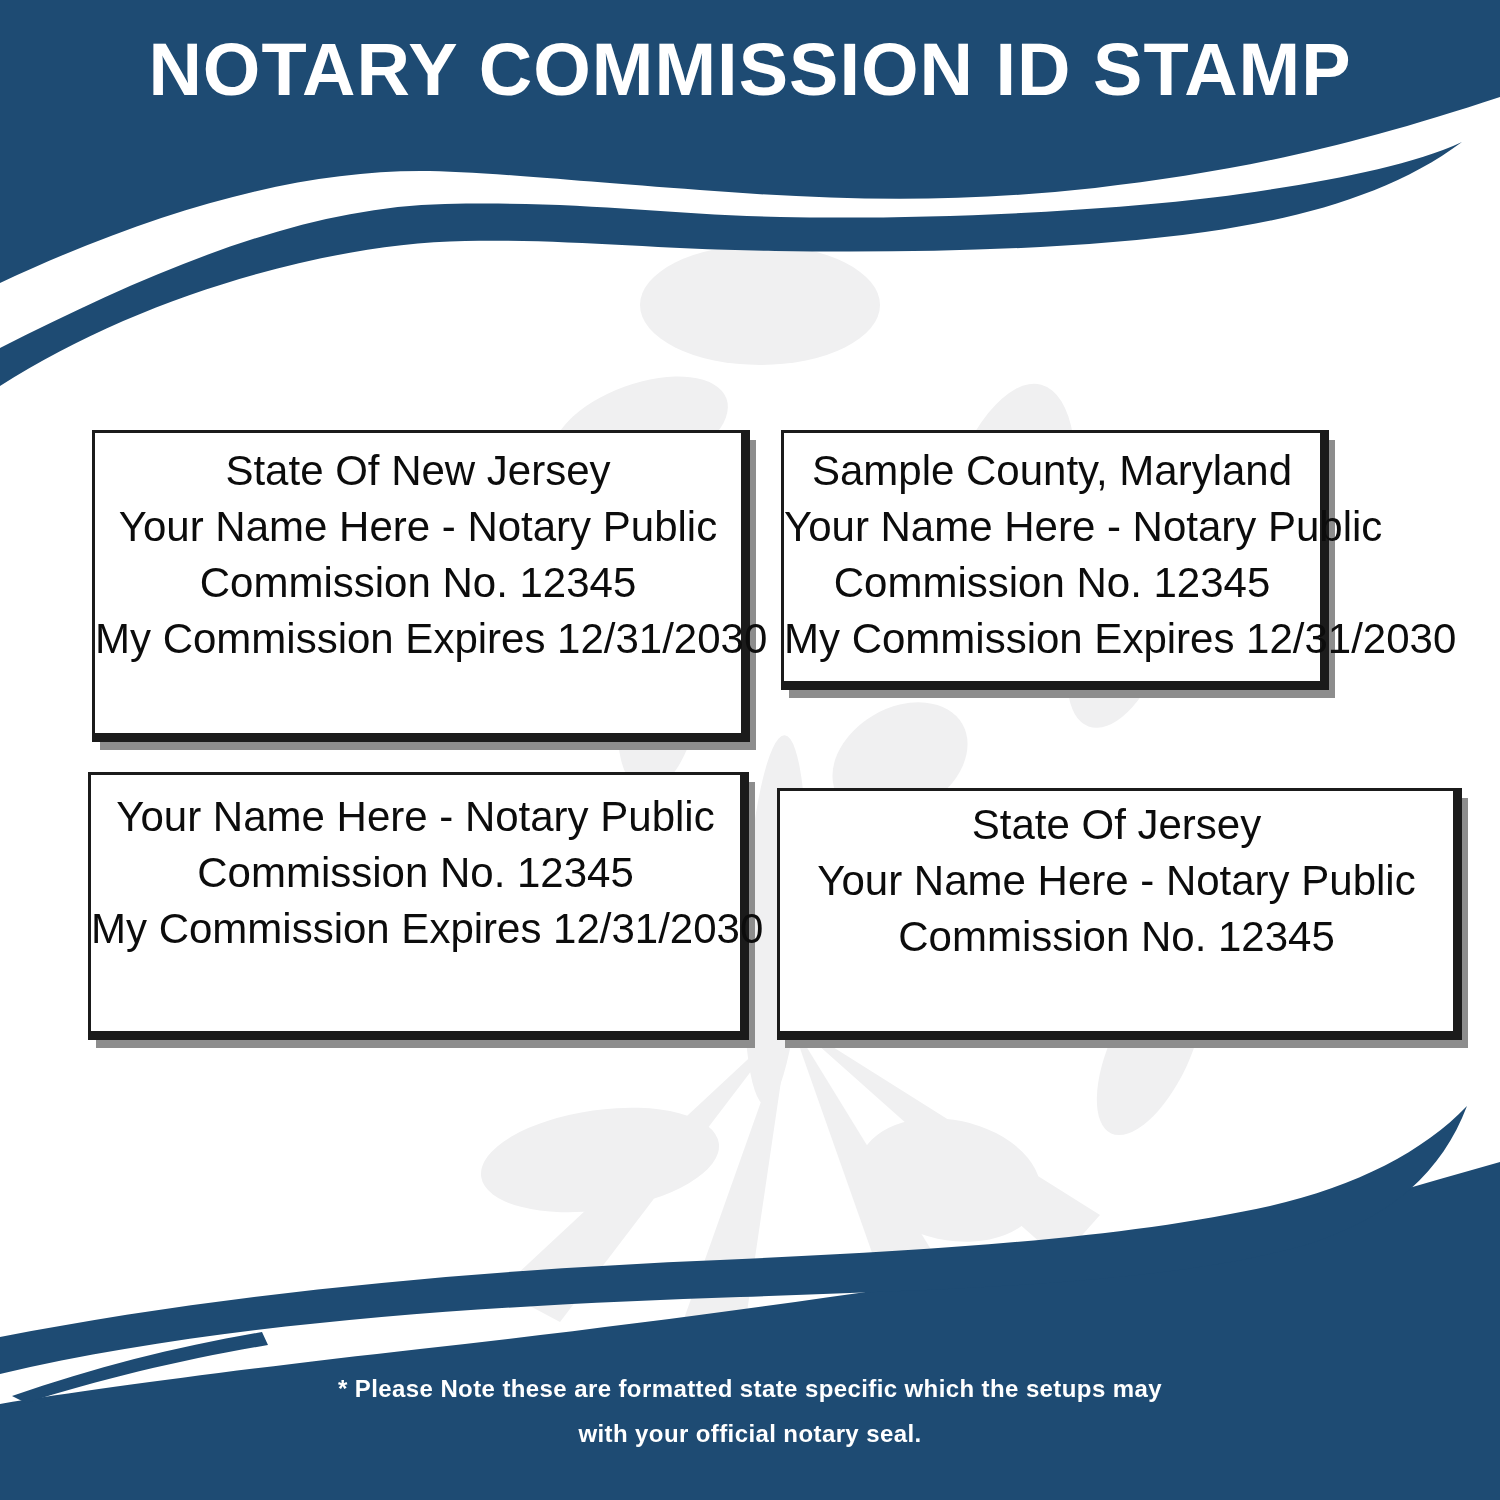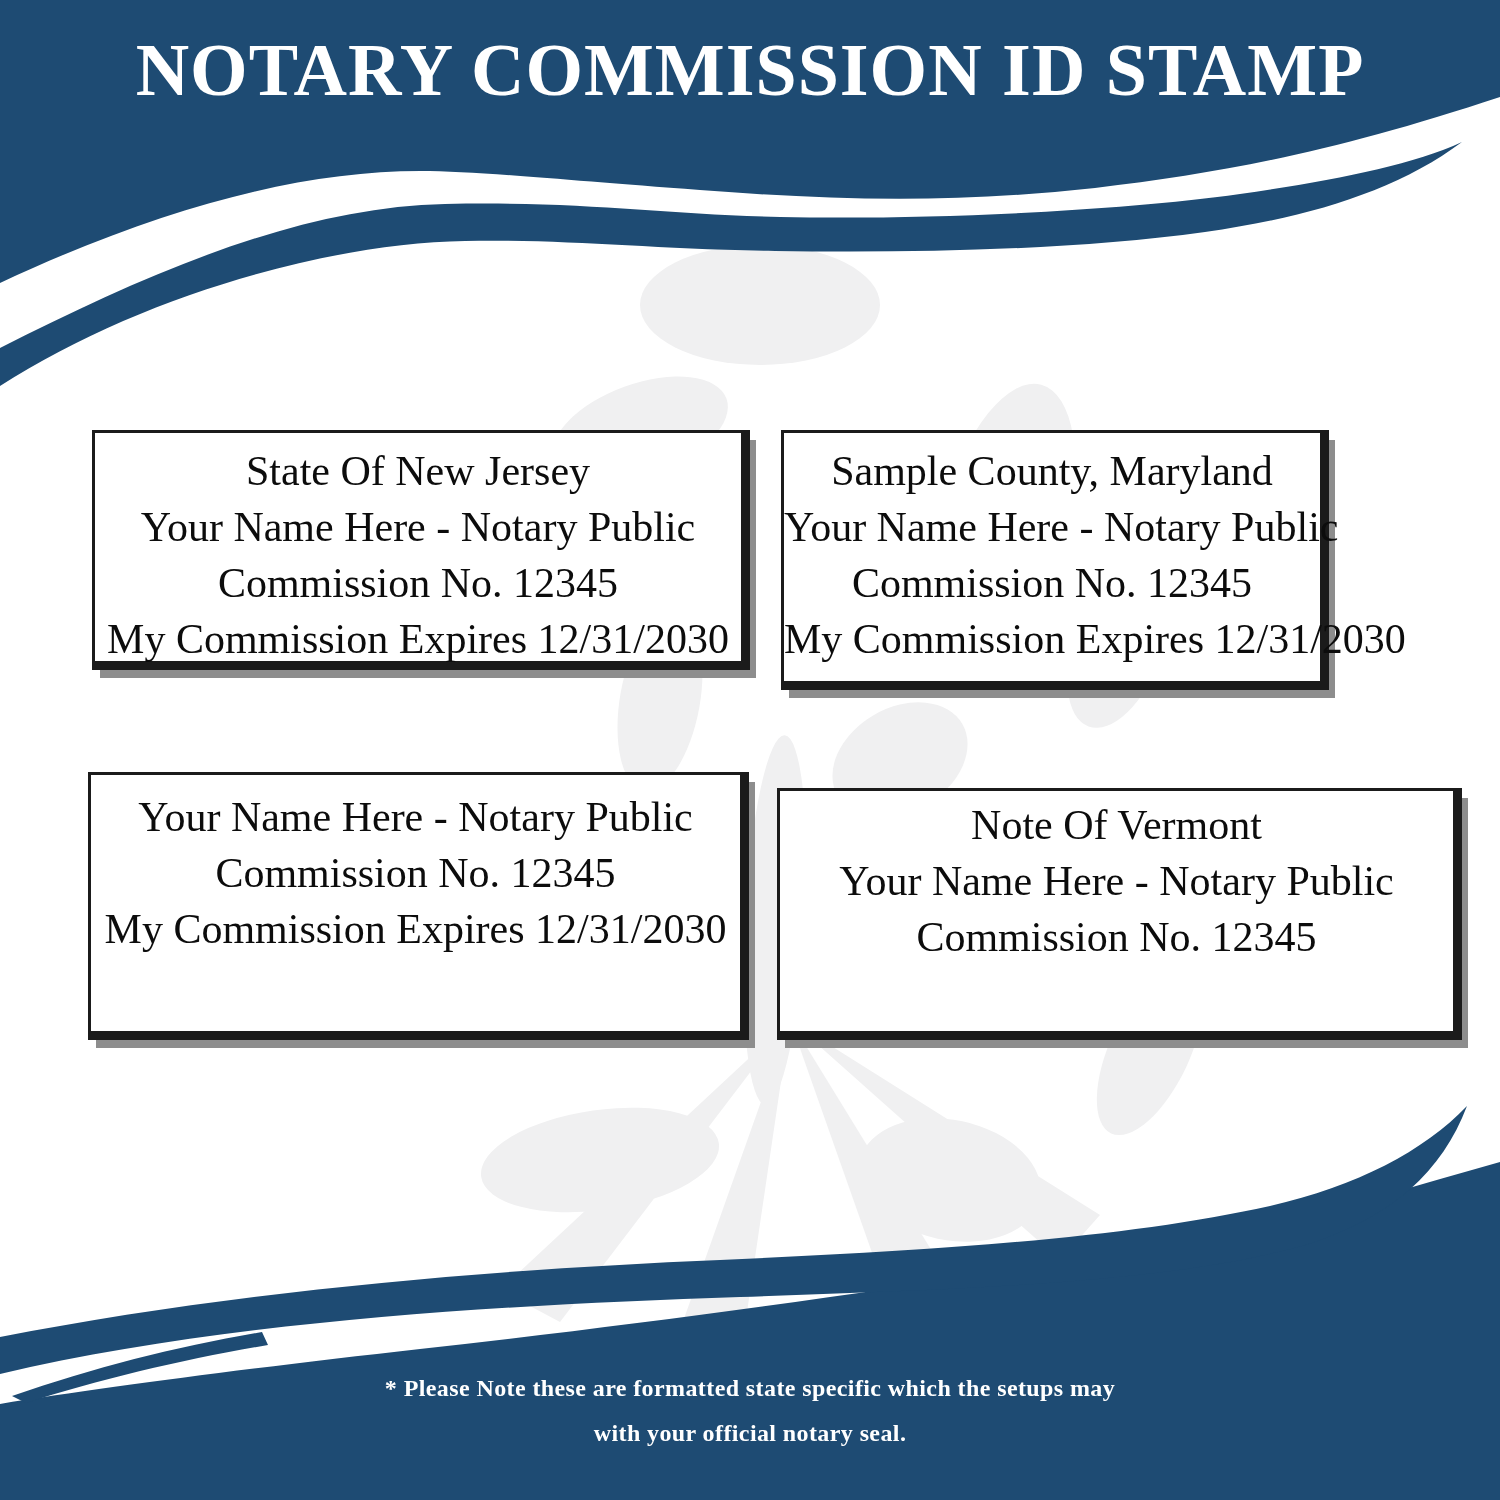--- a/index.html
+++ b/index.html
@@ -1,21 +1,21 @@
 <!DOCTYPE html>
 <html><head>
 <meta charset="utf-8">
 <style>
   html,body{margin:0;padding:0;background:#ffffff;}
   .page{
     position:relative;
     width:1500px;height:1500px;
     overflow:hidden;
     background:#ffffff;
-    font-family:Liberation Serif, serif;
+    font-family:Liberation Sans, sans-serif;
   }
   .bg-svg{position:absolute;left:0;top:0;width:1500px;height:1500px;}
   .page-title{
     position:absolute;left:0;top:14px;width:1500px;
     text-align:center;
     color:#ffffff;
     font-size:74px;
     font-weight:700;
     letter-spacing:1px;
     line-height:112px;
@@ -28,21 +28,21 @@
     border-style:solid;
     border-color:#1b1b1b;
     border-width:3px 9px 9px 3px;
     box-shadow:7px 9px 0 -1px #8d8d8d;
     text-align:center;
     color:#0c0c0c;
     font-size:42px;
     line-height:56px;
   }
   .stamp-box .line{white-space:nowrap;}
-  .box-nj{left:92px;top:430px;width:658px;height:240px;padding-top:10px;}
+  .box-nj{left:92px;top:430px;width:658px;height:312px;padding-top:10px;}
   .box-md{left:781px;top:430px;width:548px;height:260px;padding-top:10px;}
   .box-va{left:88px;top:772px;width:661px;height:268px;padding-top:14px;}
   .box-vt{left:777px;top:788px;width:685px;height:252px;padding-top:6px;}
   .footer-note{
     position:absolute;left:0;top:1366px;width:1500px;
     text-align:center;
     color:#ffffff;
     font-size:24px;
     font-weight:600;
     letter-spacing:0.4px;
@@ -110,21 +110,21 @@
     <div class="line">My Commission Expires 12/31/2030</div>
   </div>
 
   <div class="stamp-box box-va">
     <div class="line">Your Name Here - Notary Public</div>
     <div class="line">Commission No. 12345</div>
     <div class="line">My Commission Expires 12/31/2030</div>
   </div>
 
   <div class="stamp-box box-vt">
-    <div class="line">Note Of Vermont</div>
+    <div class="line">State Of Jersey</div>
     <div class="line">Your Name Here - Notary Public</div>
     <div class="line">Commission No. 12345</div>
   </div>
 
   <div class="footer-note">
     <div class="note-line">* Please Note these are formatted state specific which the setups may</div>
     <div class="note-line">with your official notary seal.</div>
   </div>
 
 </div>

